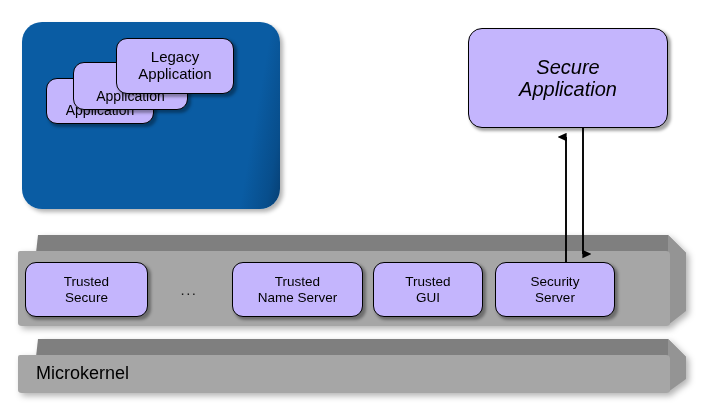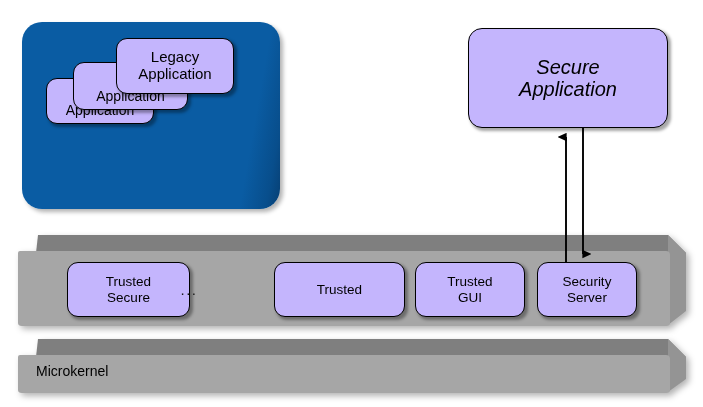--- a/index.html
+++ b/index.html
@@ -105,35 +105,34 @@
     width: 100%;
     height: 100%;
   }
 
   
   #micro-slab { left: 18px; top: 337px; width: 668px; height: 57px; }
 
   .slab-label {
     position: absolute;
     color: #000000;
-    font-size: 14px;
+    font-size: 18px;
     white-space: nowrap;
   }
 
   
   .service-box {
     font-size: 13.5px;
     height: 55px;
     z-index: 6;
-    margin-left: 42px;
   }
   #svc-loader      { left: 25px;  top: 262px; width: 123px; }
   #svc-nameserver  { left: 232px; top: 262px; width: 131px; }
   #svc-gui         { left: 373px; top: 262px; width: 110px; }
-  #svc-policy      { left: 495px; top: 262px; width: 100px; }
+  #svc-policy      { left: 495px; top: 262px; width: 120px; }
 
   .ellipsis {
     position: absolute;
     left: 174px;
     top: 281px;
     width: 30px;
     text-align: center;
     font-size: 15px;
     color: #1a1a1a;
     letter-spacing: 1.5px;
@@ -197,20 +196,21 @@
       <span>Trusted</span><br>
       <span>Secure</span>
     </span>
   </div>
 
   <div class="ellipsis">...</div>
 
   <div class="appbox service-box" id="svc-nameserver">
     <span>
       <span>Trusted</span><br>
+      <span>Name Server</span>
     </span>
   </div>
 
   <div class="appbox service-box" id="svc-gui">
     <span>
       <span>Trusted</span><br>
       <span>GUI</span>
     </span>
   </div>
 

